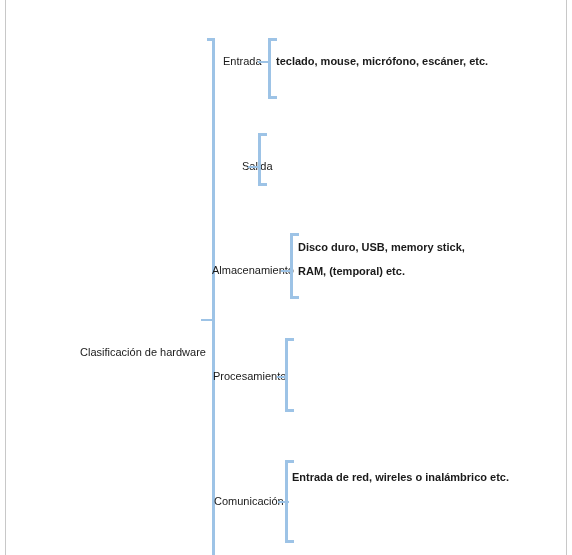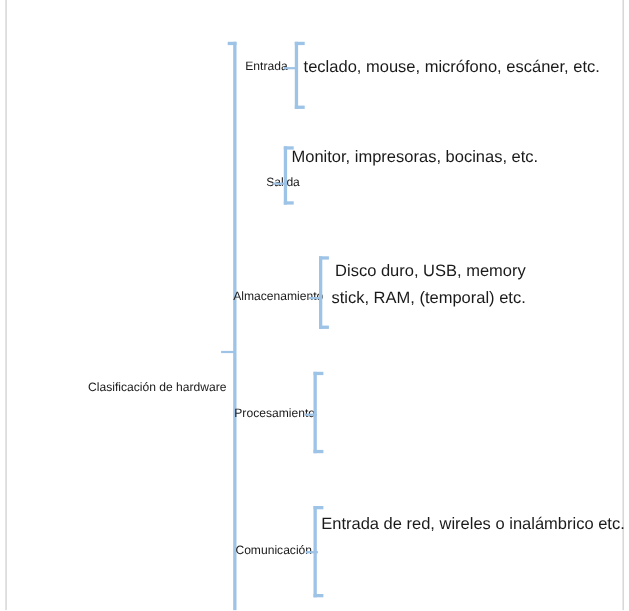--- a/index.html
+++ b/index.html
@@ -49,28 +49,28 @@
   
   .label {
     position: absolute;
     font-size: 11px;
     line-height: 14px;
     white-space: nowrap;
     color: #1a1a1a;
   }
   .desc {
     position: absolute;
-    font-size: 15px;
+    font-size: 11px;
     line-height: 24px;
     color: #1a1a1a;
+    font-weight: bold;
   }
   .desc.wrap {
     white-space: normal;
     width: 180px;
-    text-align: right;
   }
   .desc.nowrap {
     white-space: nowrap;
   }
   .root-label {
     position: absolute;
     font-size: 11px;
     line-height: 14px;
     white-space: nowrap;
     color: #1a1a1a;
@@ -95,21 +95,20 @@
   <div class="vline" style="left:268px; top:38px; height:61px;"></div>
   <div class="cap" style="left:268px; top:38px; width:9px;"></div>
   <div class="cap" style="left:268px; top:96px; width:9px;"></div>
   <div class="desc nowrap" style="left:276px; top:49px;">teclado, mouse, micrófono, escáner, etc.</div>
 
   <div class="label" style="left:218px; top:159px;margin-left:24px;">Salida</div>
   <div class="connector" style="left:248px; top:166px; width:11px;"></div>
   <div class="vline" style="left:258px; top:133px; height:53px;"></div>
   <div class="cap" style="left:258px; top:133px; width:9px;"></div>
   <div class="cap" style="left:258px; top:183px; width:9px;"></div>
-  <div class="desc nowrap" style="left:265px; top:131px;">Monitor, impresoras, bocinas, etc.</div>
 
   <div class="label" style="left:212px; top:263px;">Almacenamiento</div>
   <div class="connector" style="left:281px; top:270px; width:11px;"></div>
   <div class="vline" style="left:290px; top:233px; height:66px;"></div>
   <div class="cap" style="left:290px; top:233px; width:9px;"></div>
   <div class="cap" style="left:290px; top:296px; width:9px;"></div>
   <div class="desc wrap" style="left:298px; top:235px;">Disco duro, USB, memory stick, RAM, (temporal) etc.</div>
 
   <div class="label" style="left:213px; top:369px;">Procesamiento</div>
   <div class="connector" style="left:277px; top:376px; width:11px;"></div>

